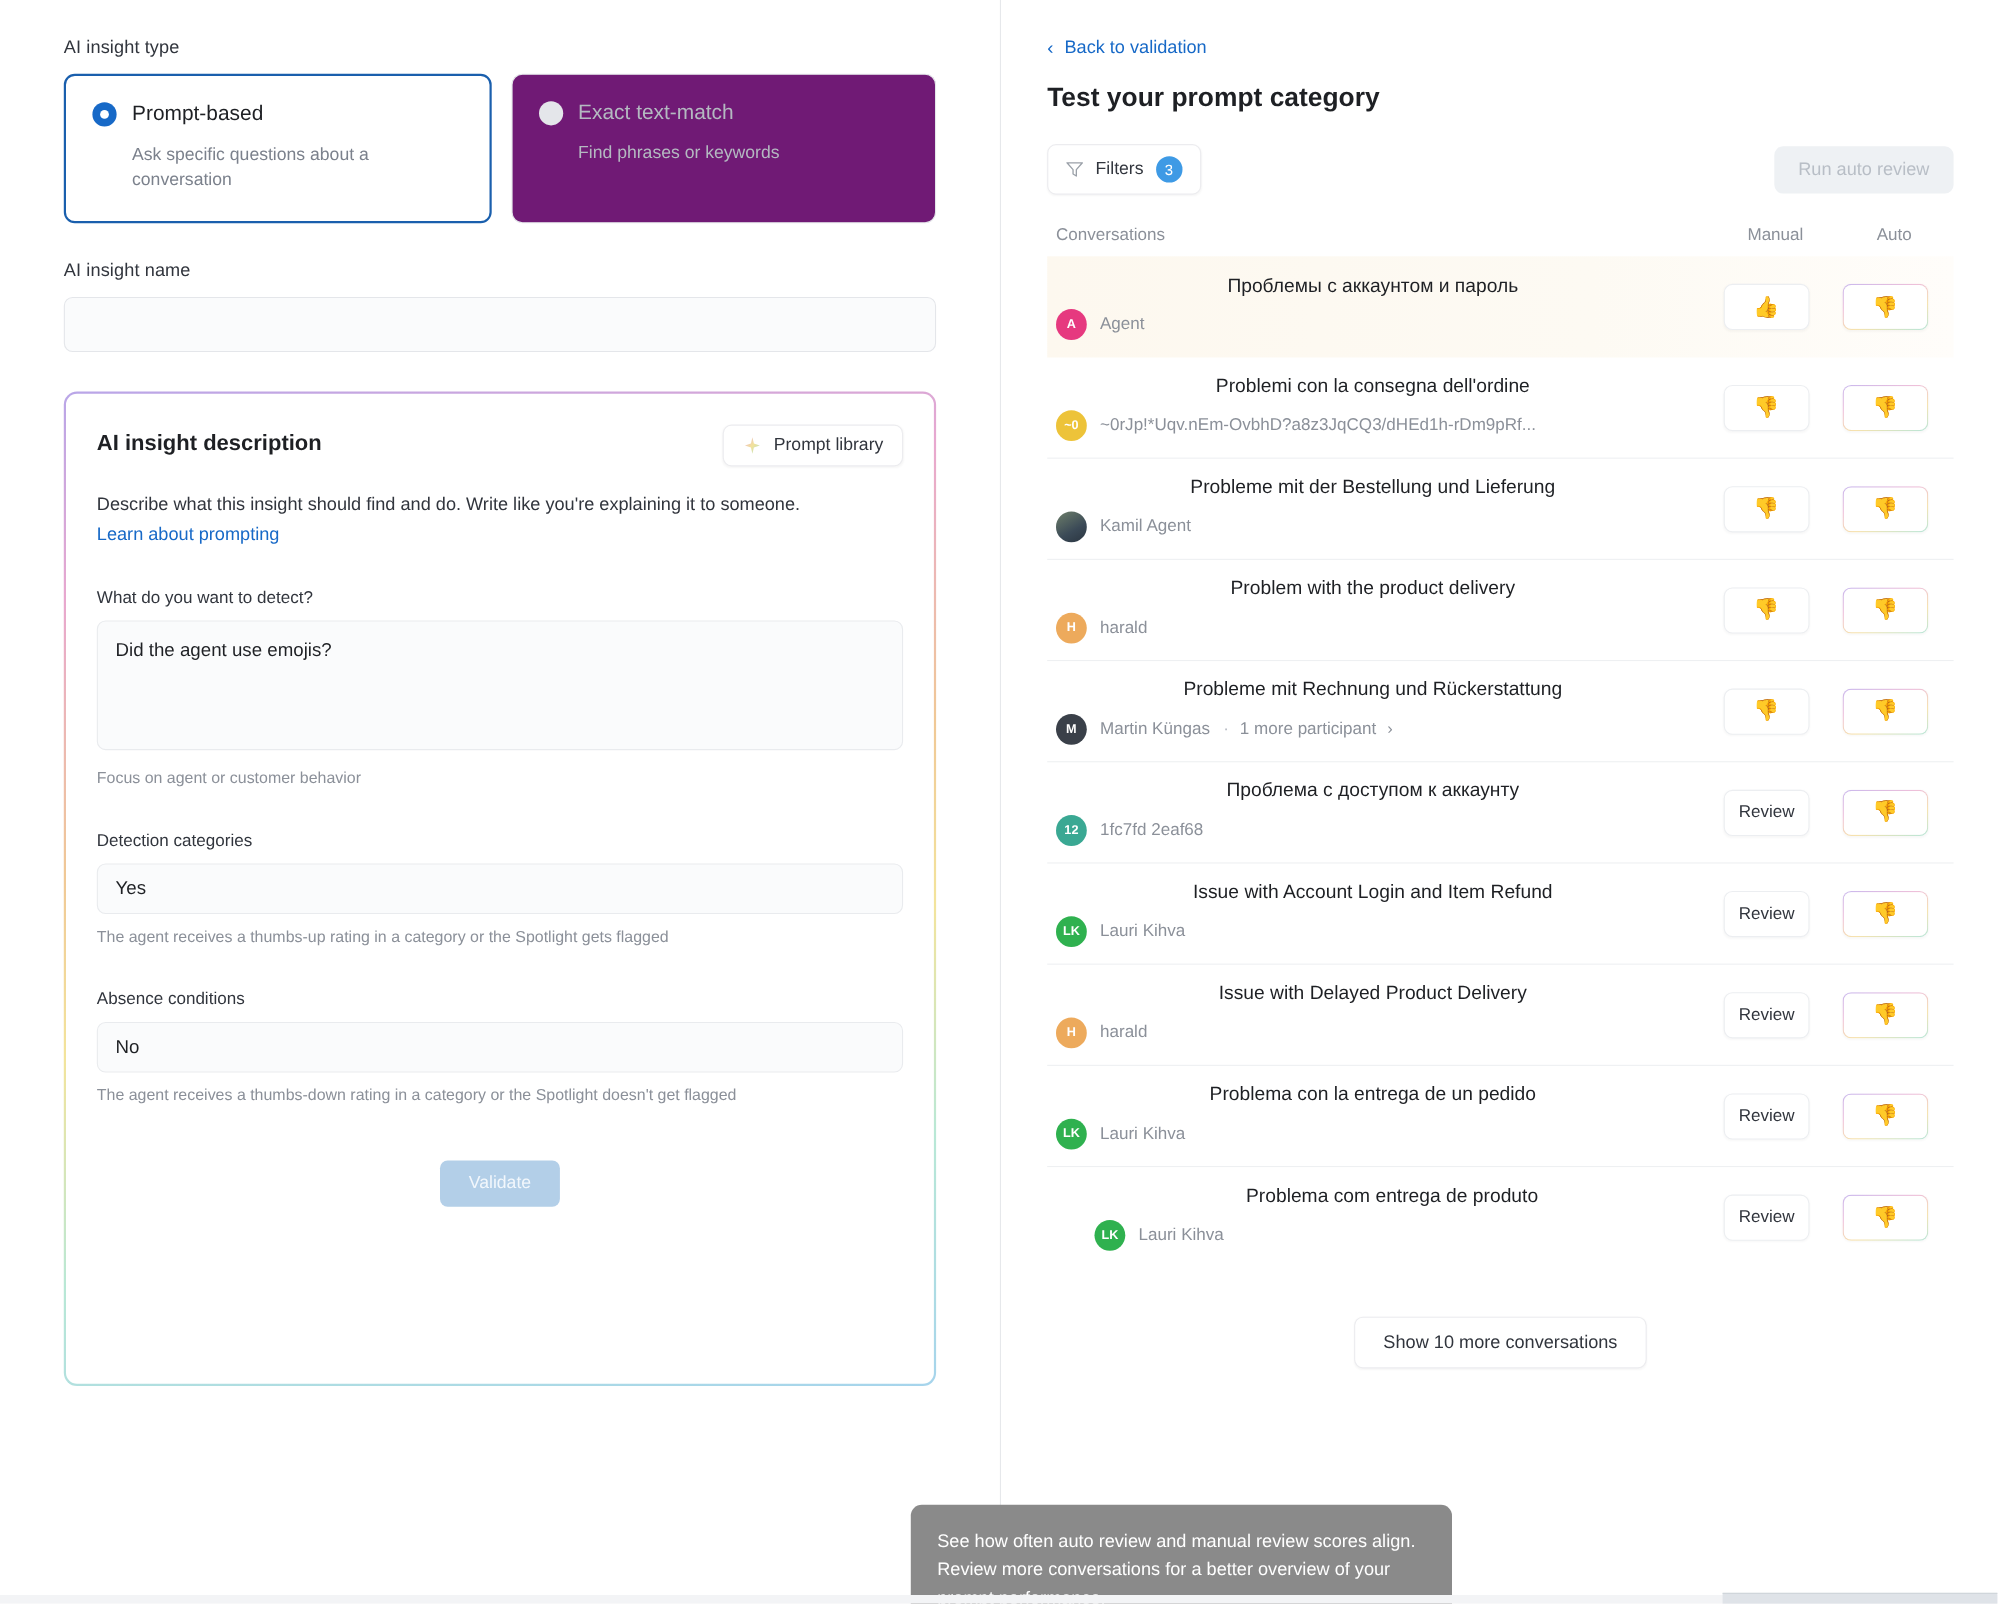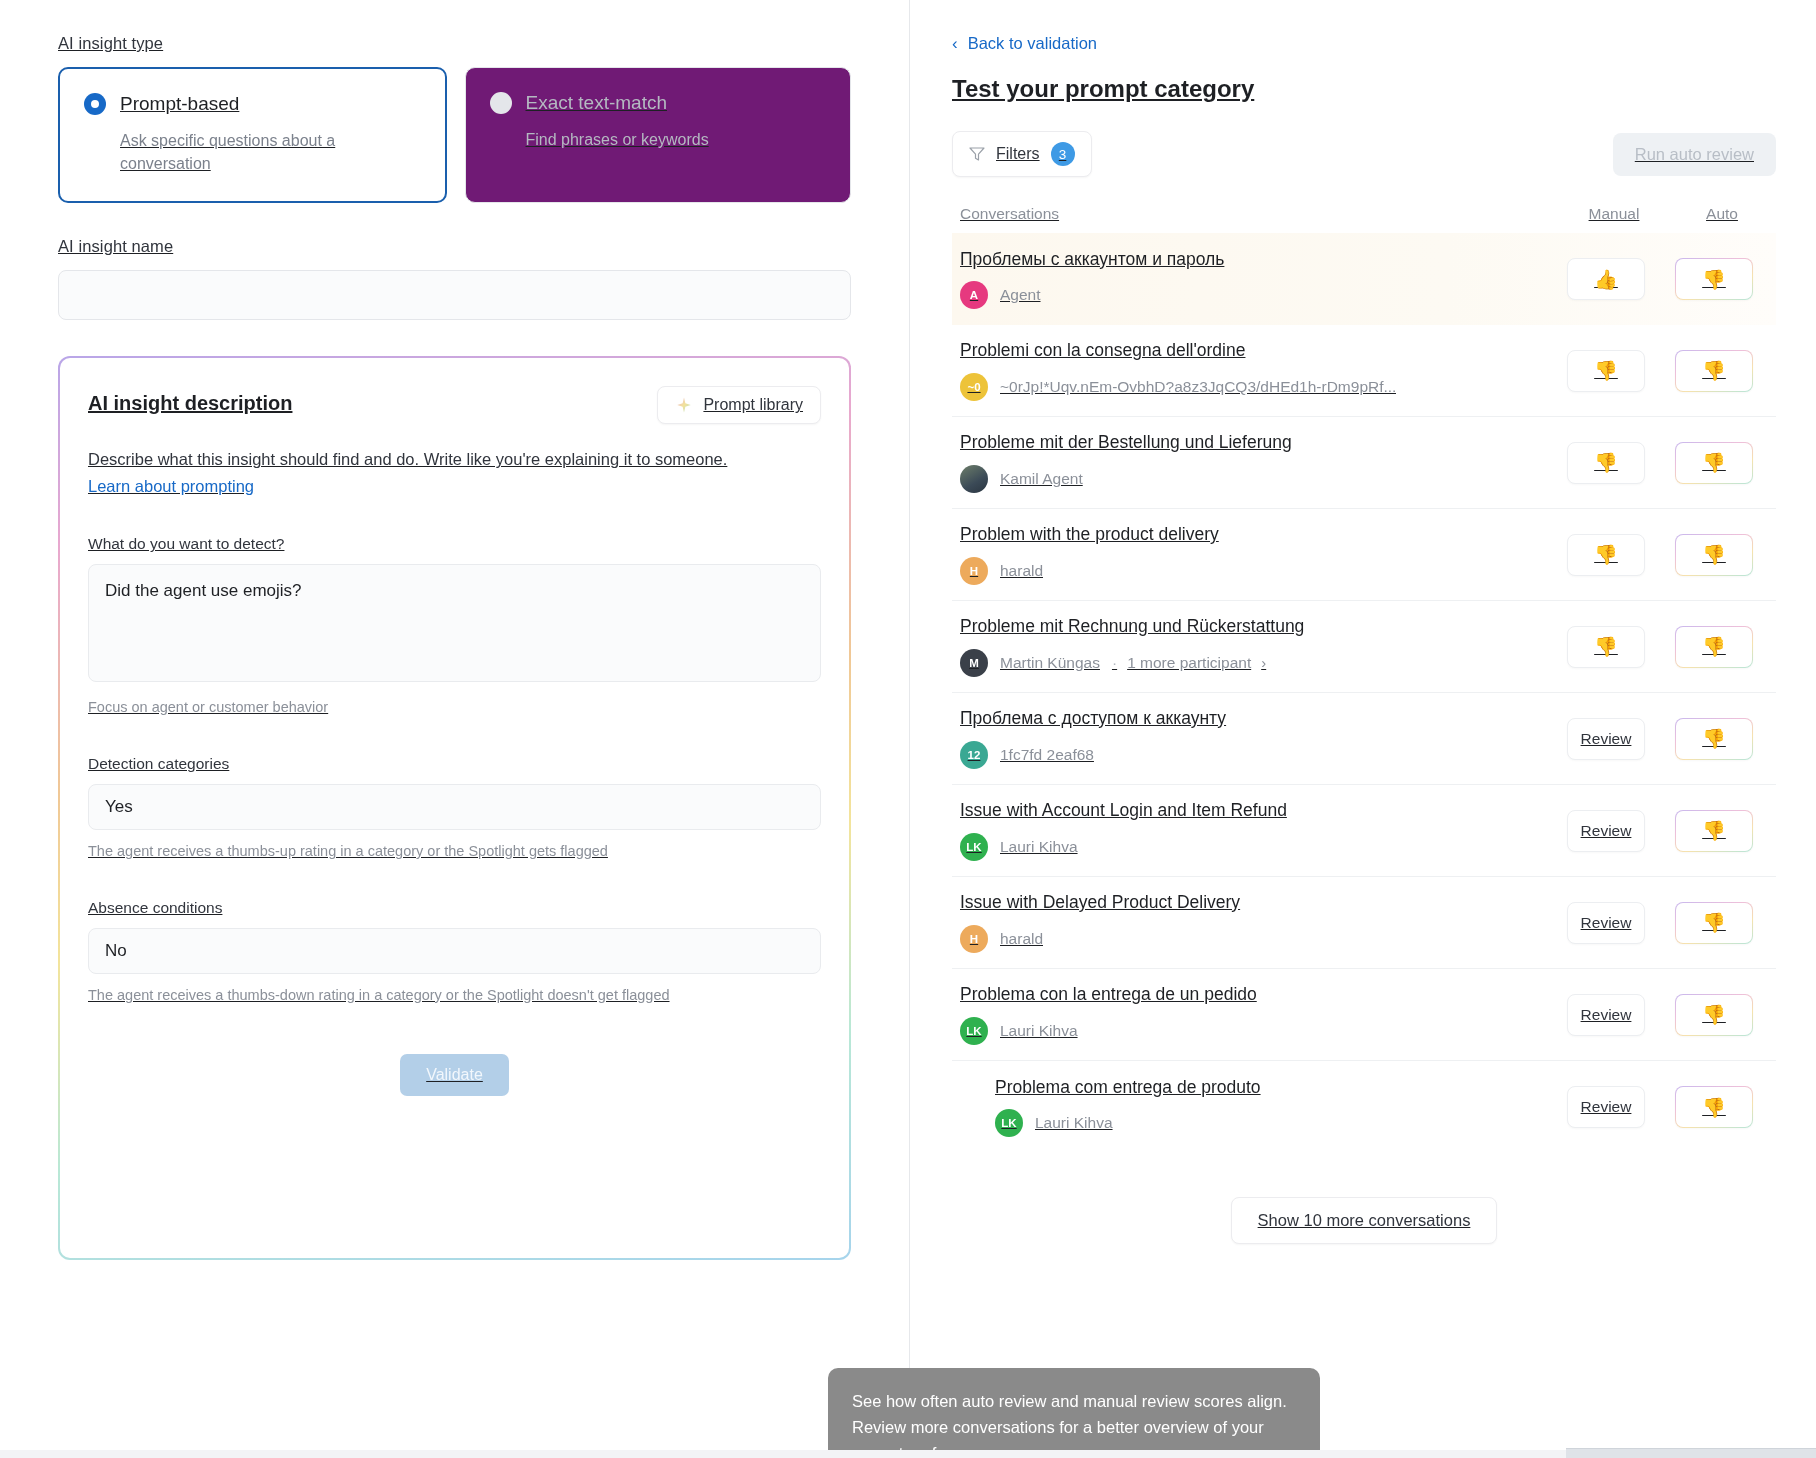--- a/index.html
+++ b/index.html
@@ -3,21 +3,21 @@
 <meta charset="utf-8">
 <style>
   * { box-sizing: border-box; margin: 0; padding: 0; }
   html, body {
     width: 1816px; height: 1458px;
     background: #ffffff;
     font-family: "Liberation Sans", sans-serif;
     color: #1e2024;
     overflow: hidden;
   }
-  .page { position: relative; width: 1816px; height: 1458px; display: flex; text-decoration: underline; }
+  .page { position: relative; width: 1816px; height: 1458px; display: flex; }
 
   
   .left-panel {
     width: 910px; height: 1458px;
     border-right: 1px solid #e6e8eb;
     padding: 34px 58px 0 58px;
     overflow: hidden;
     position: relative;
   }
   .field-label {
@@ -147,21 +147,21 @@
   .conv-list { }
   .conv-row {
     display: flex; align-items: center; padding: 14px 8px 14px 8px;
     border-bottom: 1px solid #eef0f2; min-height: 92px;
   }
   .conv-row.highlight {
     background: linear-gradient(90deg,#fdf8ef 0%,#fdfaf3 60%,#fffdfa 100%);
     border-bottom: none;
   }
   .conv-row:last-of-type { border-bottom: none; margin-left: 35px; }
-  .conv-main { flex: 1; min-width: 0; padding-right: 16px; }
+  .conv-main { flex: 1; min-width: 0; padding-right: 16px; text-align: center; }
   .conv-title { font-size: 17.5px; color: #1e2024; margin-bottom: 11px; line-height: 1.25; }
   .conv-meta { display: flex; align-items: center; gap: 12px; min-width: 0; }
   .avatar {
     width: 28px; height: 28px; border-radius: 50%; flex: 0 0 auto;
     display: flex; align-items: center; justify-content: center;
     font-size: 11.5px; color: #fff; font-weight: 600;
   }
   .avatar.photo { background: linear-gradient(150deg,#6e7f6a,#3b4a57 60%,#2a3540); }
   .conv-author {
     font-size: 15.5px; color: #8b9099; white-space: nowrap;

